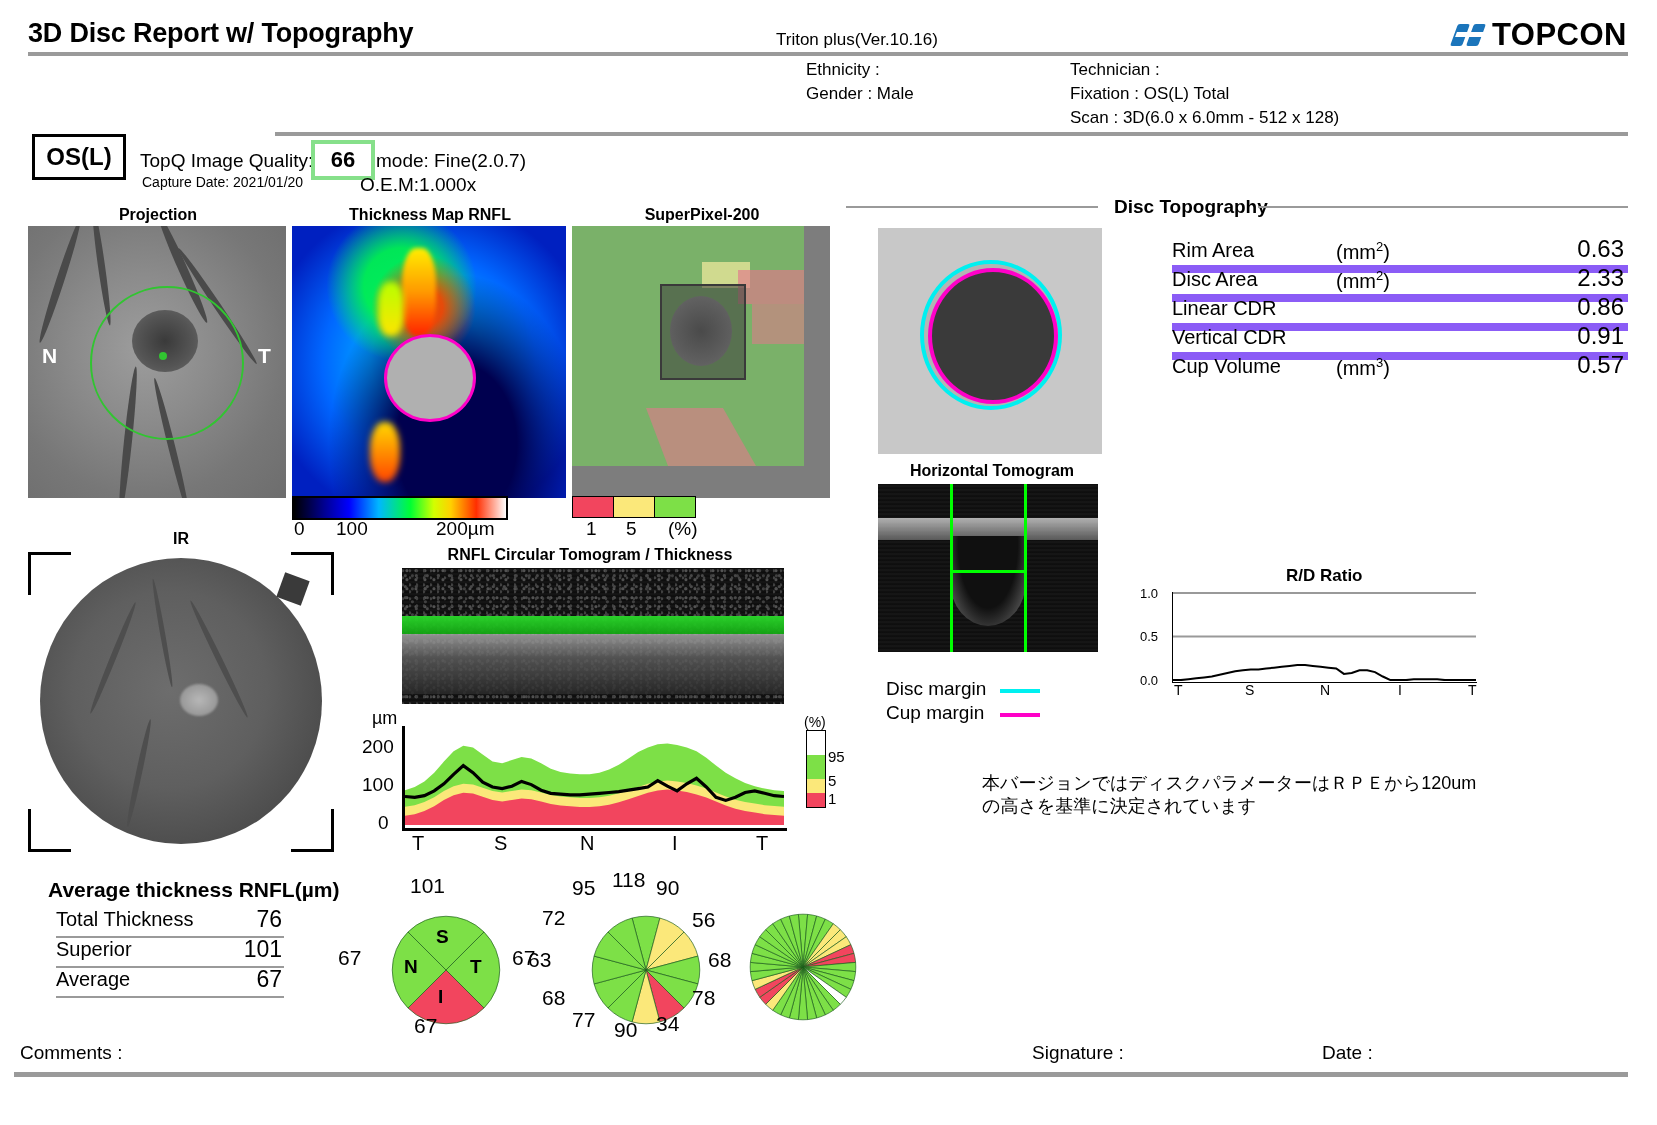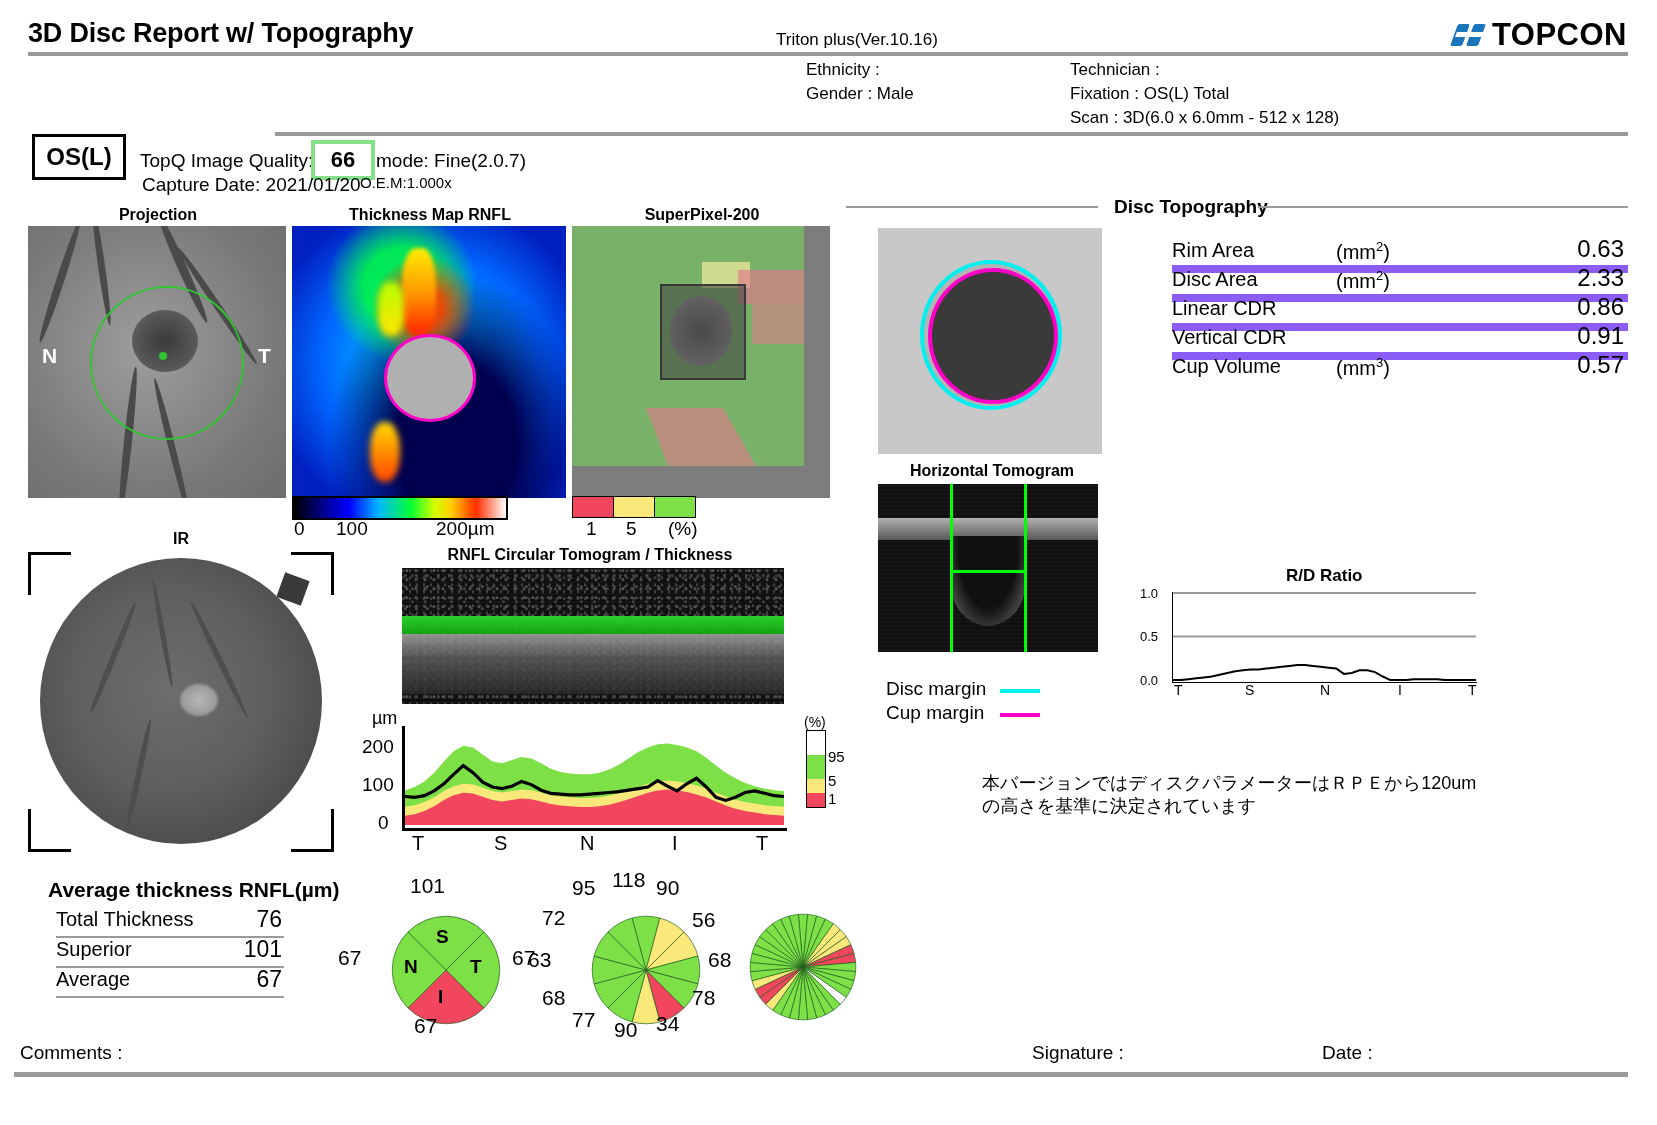--- a/index.html
+++ b/index.html
@@ -32,22 +32,22 @@
   #hdr-scan{left:1070px;top:108px;font-size:17px;}
   #sub-rule{left:275px;top:132px;width:1353px;height:4px;background:#9a9a9a;}
 
   
   #eye-badge{left:32px;top:134px;width:88px;height:40px;border:3px solid #000;
     display:flex;align-items:center;justify-content:center;font-size:24px;font-weight:bold;}
   #quality-label{left:140px;top:150px;font-size:19px;}
   #quality-box{left:311px;top:140px;width:56px;height:32px;border:4px solid #86e08a;
       display:flex;align-items:center;justify-content:center;font-size:22px;font-weight:bold;}
   #mode-text{left:376px;top:150px;font-size:19px;}
-  #capture-date{left:142px;top:174px;font-size:19px;}
-  #oem-text{left:360px;top:174px;font-size:15px;}
+  #capture-date{left:142px;top:174px;font-size:14px;}
+  #oem-text{left:360px;top:174px;font-size:19px;}
 
   
   .paneltitle{font-size:16px;font-weight:bold;text-align:center;}
 
   
   #projection-title{left:28px;top:206px;width:260px;}
   #projection-img{left:28px;top:226px;width:258px;height:272px;overflow:hidden;
       background:radial-gradient(ellipse at 45% 45%, #9d9d9d 0%, #8b8b8b 35%, #777 70%, #6d6d6d 100%);}
   #projection-img .vessel{position:absolute;background:#4a4a4a;border-radius:50%;}
   #proj-circle{position:absolute;left:62px;top:60px;width:150px;height:150px;border:2px solid #31c531;border-radius:50%;}

